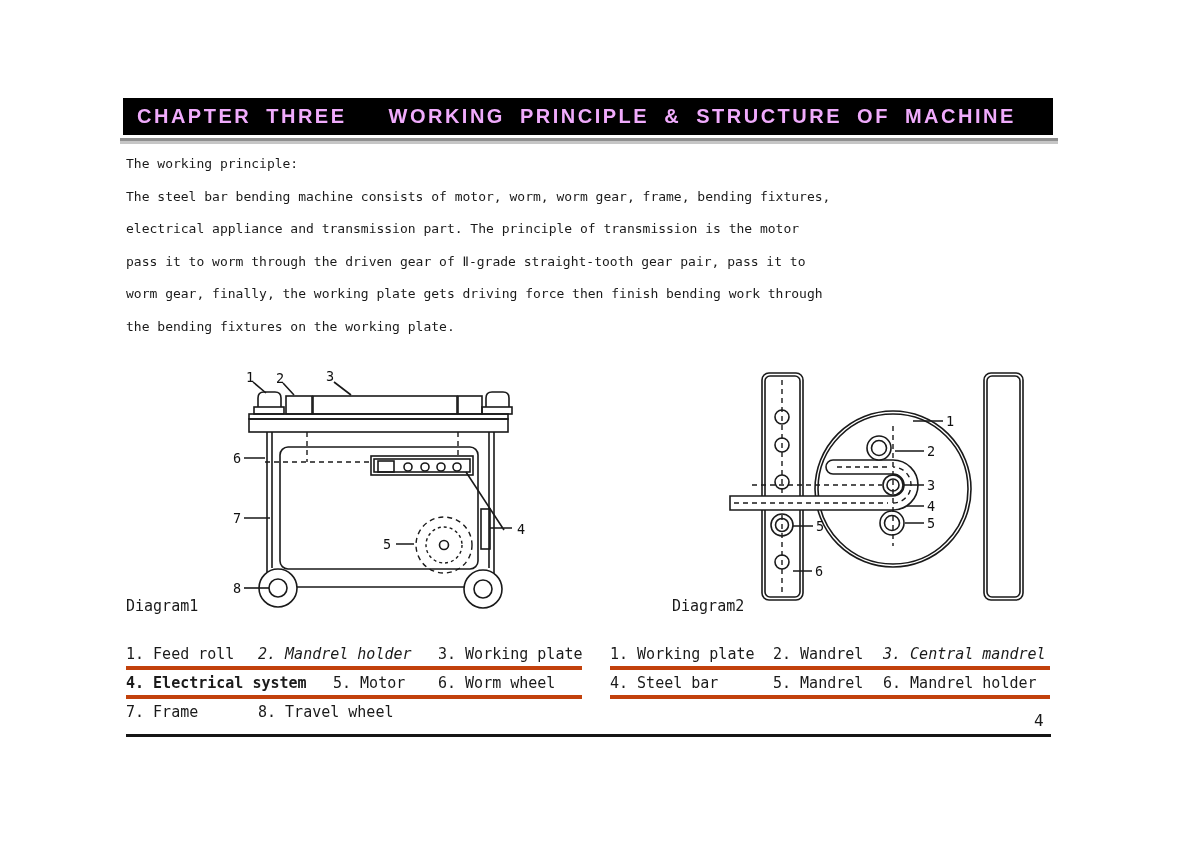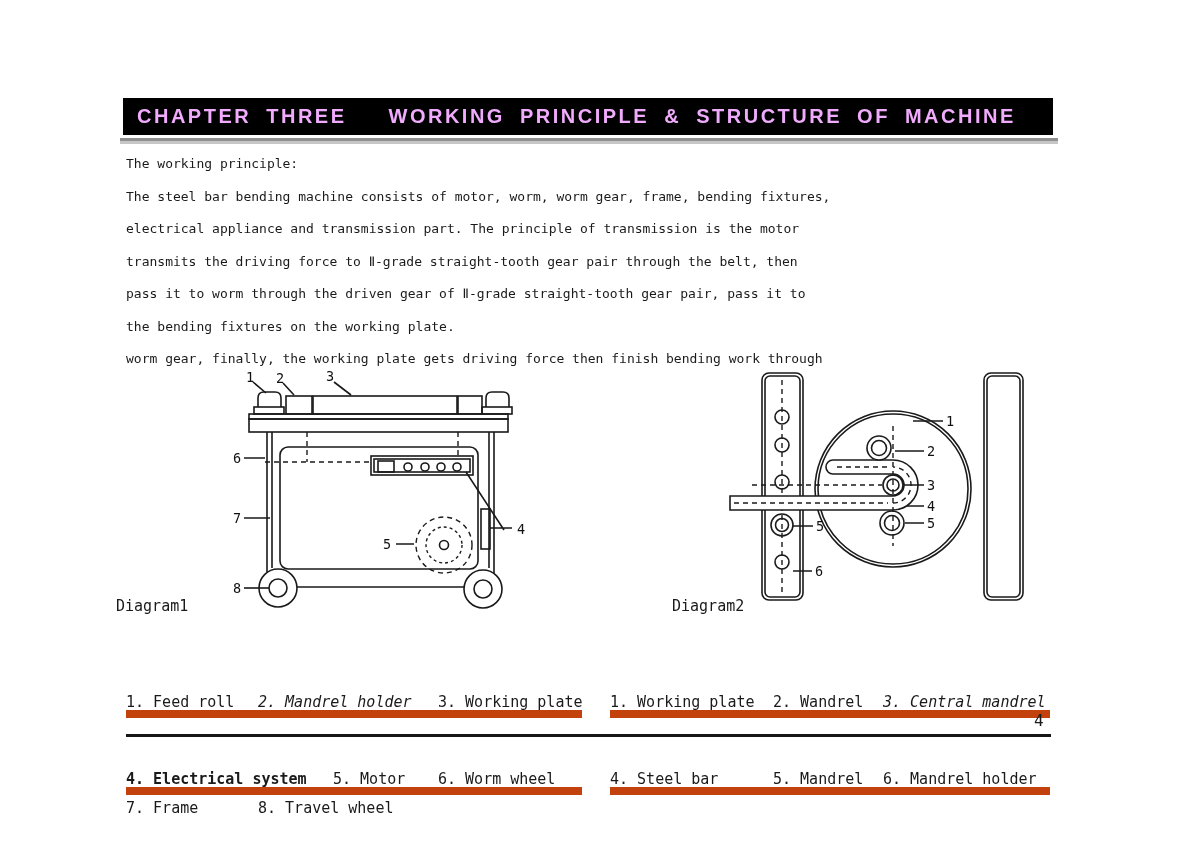--- a/index.html
+++ b/index.html
@@ -15,21 +15,21 @@
   .header-sep .l{height:3px;background:#c6c6c6;}
   
   .para{position:absolute;left:126px;top:148px;}
   .para .pline{white-space:pre;font-size:13px;line-height:32.5px;height:32.5px;}
   
   .fig{position:absolute;}
   .caption{position:absolute;font-size:15px;white-space:pre;}
   
   .legend{position:absolute;}
   .legend-row{position:relative;height:29px;box-sizing:border-box;}
-  .legend-row.rule{border-bottom:8px solid #c2410c;margin-top:48px;}
+  .legend-row.rule{border-bottom:4px solid #c2410c;}
   .legend-cell{position:absolute;top:4px;font-size:15px;white-space:pre;}
   .page-num{position:absolute;left:1034px;top:711px;font-size:16px;}
   .bottom-rule{position:absolute;left:126px;top:734px;width:925px;height:3px;background:#161616;}
   svg .ln{stroke:#1a1a1a;stroke-width:1.6;fill:none;}
   svg .lnw{stroke:#1a1a1a;stroke-width:1.6;fill:#ffffff;}
   svg .dash{stroke:#1a1a1a;stroke-width:1.4;fill:none;stroke-dasharray:5 4;}
   svg .dot{stroke:#1a1a1a;stroke-width:1.4;fill:none;stroke-dasharray:3 3;}
   svg text{font-family:"DejaVu Sans Mono",monospace;font-size:13.5px;fill:#111;text-anchor:middle;}
 </style>
 </head>
@@ -43,24 +43,23 @@
   </div>
   <div class="header-sep">
     <div class="d"></div>
       <div class="l"></div>
   </div>
 
   <div class="para">
     <div class="pline">The working principle:</div>
     <div class="pline">The steel bar bending machine consists of motor, worm, worm gear, frame, bending fixtures,</div>
     <div class="pline">electrical appliance and transmission part. The principle of transmission is the motor</div>
-    <div class="pline">transmits the driving force to Ⅱ-grade straight-tooth gear pair through the belt, then</div>
     <div class="pline">pass it to worm through the driven gear of Ⅱ-grade straight-tooth gear pair, pass it to</div>
+    <div class="pline">worm gear, finally, the working plate gets driving force then finish bending work through</div>
     <div class="pline">the bending fixtures on the working plate.</div>
-    <div class="pline">worm gear, finally, the working plate gets driving force then finish bending work through</div>
   </div>
 
   <svg class="fig" style="left:225px;top:368px;" width="320" height="250" viewBox="0 0 320 250">
 
     <g class="ln">
       <rect x="29" y="39" width="30" height="7"></rect>
       <path d="M33,39 V30 Q33,24 39,24 H50 Q56,24 56,30 V39"></path>
       <rect x="257" y="39" width="30" height="7"></rect>
       <path d="M261,39 V30 Q261,24 267,24 H278 Q284,24 284,30 V39"></path>
       <rect x="61" y="28" width="26" height="18"></rect>
@@ -99,21 +98,21 @@
 
     <text x="25" y="14">1</text>
     <text x="55" y="15">2</text>
     <text x="105" y="13">3</text>
     <text x="296" y="166">4</text>
     <text x="162" y="181">5</text>
     <text x="12" y="95">6</text>
     <text x="12" y="155">7</text>
     <text x="12" y="225">8</text>
   </svg>
-  <div class="caption" style="left:116px;top:597px;text-align:center;">Diagram1</div>
+  <div class="caption" style="left:126px;top:597px;text-align:center;">Diagram1</div>
 
   <svg class="fig" style="left:700px;top:368px;" width="330" height="240" viewBox="0 0 330 240">
 
     <rect class="ln" x="62" y="5" width="41" height="227" rx="7"></rect>
     <rect class="ln" x="65" y="8" width="35" height="221" rx="5"></rect>
     <path class="dash" d="M82,12 V226"></path>
     <circle class="ln" cx="82" cy="49" r="7"></circle>
     <circle class="ln" cx="82" cy="77" r="7"></circle>
     <circle class="ln" cx="82" cy="114" r="7"></circle>
     <circle class="ln" cx="82" cy="157" r="11"></circle>

